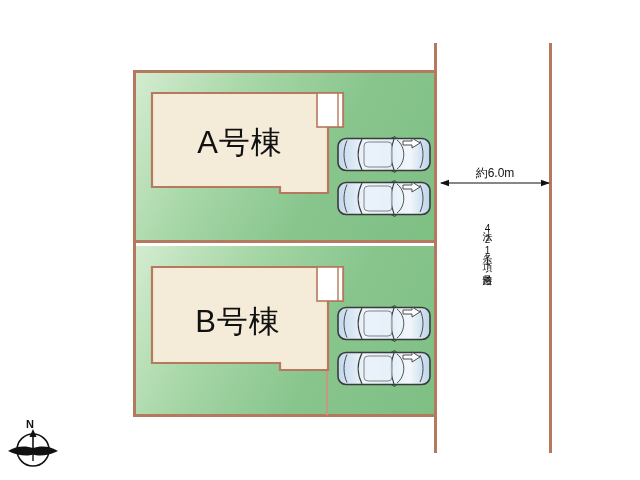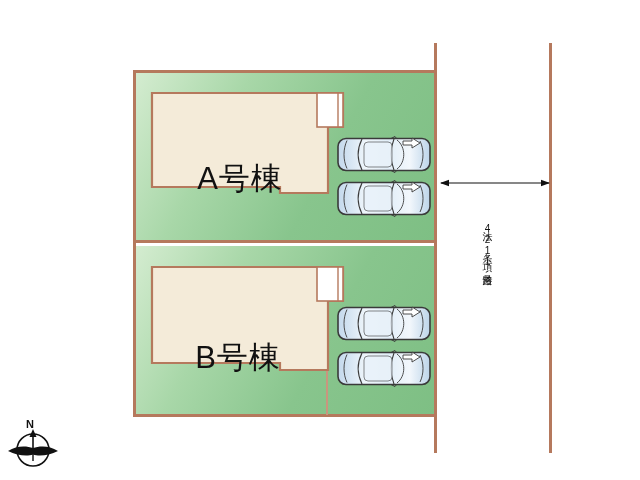--- a/index.html
+++ b/index.html
@@ -27,21 +27,20 @@
   
   .roadline{width:3px;top:43px;height:410px;background:var(--border);}
   .roadline-near{left:434px;}
   .roadline-far{left:549px;}
   
   .overlay{left:0;top:0;width:640px;height:480px;pointer-events:none;}
   
   .bldg-label{
     width:150px;text-align:center;font-size:31px;letter-spacing:1px;color:#111;
     white-space:nowrap;
-    margin-top:36px;
   }
   .label-a{left:165px;top:122px;}
   .label-b{left:163px;top:301px;}
   .dim-label{left:453px;top:165px;width:84px;text-align:center;font-size:12px;color:#111;}
   .road-name{
     left:482px;top:223px;font-size:10px;line-height:11px;color:#111;
     writing-mode:vertical-rl;text-orientation:upright;letter-spacing:0px;height:110px;
   }
   .north-label{left:26px;top:418px;font-size:11px;font-weight:bold;color:#111;}
 </style>
@@ -113,16 +112,17 @@
       <circle cx="26" cy="26" r="16" fill="none" stroke="#111" stroke-width="1.6"></circle>
       <line x1="26" y1="27" x2="26" y2="9" stroke="#111" stroke-width="1.6"></line>
       <polygon points="26,5 22.5,13 29.5,13" fill="#111"></polygon>
       <path d="M1,27 C10,21 20,22 26,24 C32,22 42,21 51,27 C42,31.5 32,32.5 26,30.5 C20,32.5 10,31.5 1,27 Z" fill="#111"></path>
       <line x1="26" y1="30" x2="26" y2="37" stroke="#111" stroke-width="1.4"></line>
     </g>
   </svg>
 
   <div class="abs bldg-label label-a">A号棟</div>
   <div class="abs bldg-label label-b">B号棟</div>
+  <div class="abs dim-label">約6.0m</div>
   <div class="abs road-name">法42条1項1号道路</div>
   <div class="abs north-label">N</div>
 
 </div>
 
 </body></html>

